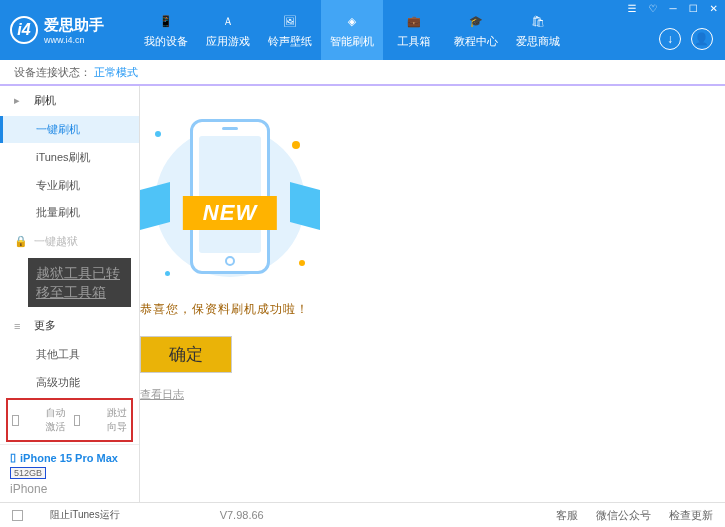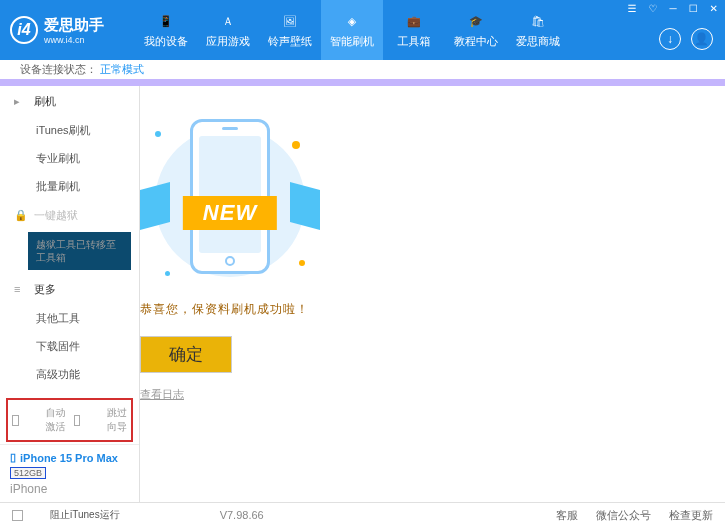--- a/index.html
+++ b/index.html
@@ -13,30 +13,30 @@
 .app-url { font-size: 9px; opacity: .9; }
 .nav-items { display: flex; height: 100%; }
 .nav-item { width: 62px; display: flex; flex-direction: column; align-items: center; justify-content: center; font-size: 11px; cursor: pointer; }
 .nav-item.active { background: #42a5f5; }
 .nav-icon { width: 20px; height: 20px; margin-bottom: 3px; display: flex; align-items: center; justify-content: center; }
 .window-controls { position: absolute; top: 3px; right: 5px; display: flex; gap: 8px; font-size: 10px; }
 .wc { cursor: pointer; padding: 0 2px; }
 .header-right-icons { position: absolute; right: 12px; bottom: 10px; display: flex; gap: 10px; }
 .circle-icon { width: 22px; height: 22px; border: 1.5px solid #fff; border-radius: 50%; display: flex; align-items: center; justify-content: center; font-size: 12px; cursor: pointer; }
 
-.status-bar { height: 26px; border-bottom: 7px solid #c4b5fd; display: flex; align-items: center; padding-left: 20px; font-size: 11px; color: #666; }
+.status-bar { height: 26px; border-bottom: 2px solid #c4b5fd; display: flex; align-items: center; padding-left: 14px; font-size: 11px; color: #666; }
 .status-val { color: #2196f3; margin-left: 3px; }
 
 .main { display: flex; height: 416px; }
 .sidebar { width: 140px; border-right: 1px solid #e0e0e0; display: flex; flex-direction: column; font-size: 11px; }
 .sb-section { display: flex; align-items: center; height: 30px; padding-left: 14px; color: #333; cursor: pointer; }
 .sb-section .ico { width: 14px; margin-right: 6px; color: #999; font-size: 11px; }
 .sb-item { display: flex; align-items: center; height: 28px; padding-left: 36px; color: #555; cursor: pointer; }
 .sb-item.active { background: #e3f2fd; color: #1e88e5; border-left: 3px solid #1e88e5; padding-left: 33px; }
-.sb-note { background: #0c4a6e; color: #999; font-size: 10px; padding: 6px 8px; margin: 2px 8px 4px 28px; line-height: 1.3; }
+.sb-note { background: #404040; color: #999; font-size: 14px; padding: 6px 8px; margin: 2px 8px 4px 28px; line-height: 1.3; text-decoration: underline; }
 .red-box { border: 2px solid #d32f2f; margin: 2px 6px; padding: 6px 4px; display: flex; gap: 8px; align-items: center; }
 .cbx-wrap { display: flex; align-items: center; font-size: 10px; color: #999; gap: 24px; }
 .cbx { width: 11px; height: 11px; border: 1px solid #aaa; margin-right: 3px; }
 .device-box { padding: 6px 10px; border-top: 1px solid #eee; }
 .dev-name { color: #1e88e5; font-size: 11px; font-weight: bold; display: flex; align-items: center; gap: 4px; }
 .dev-badge { border: 1px solid #1d4ed8; font-size: 9px; color: #666; padding: 0 3px; margin-top: 3px; display: inline-block; background: #f5f5f5; }
 .dev-type { font-size: 12px; color: #999; margin-top: 3px; }
 
 .content { flex: 1; display: flex; flex-direction: column; align-items: flex-start; padding-top: 25px; }
 .phone-illus { position: relative; width: 180px; height: 190px; }
@@ -123,43 +123,43 @@
   <span>设备连接状态：</span>
   <span class="status-val">正常模式</span>
 </div>
 
 <div class="main">
   <div class="sidebar">
     <div class="sb-section">
         <span class="ico">▸</span>
         <span>刷机</span>
       </div>
+    <div class="sb-item active">
+        <span>一键刷机</span>
+      </div>
     <div class="sb-item">
         <span>iTunes刷机</span>
       </div>
     <div class="sb-item">
         <span>专业刷机</span>
       </div>
     <div class="sb-item">
         <span>批量刷机</span>
       </div>
     <div class="sb-section" style="color:#bbb">
         <span class="ico">🔒</span>
         <span>一键越狱</span>
       </div>
     <div class="sb-note">越狱工具已转移至工具箱</div>
     <div class="sb-section">
         <span class="ico">≡</span>
         <span>更多</span>
       </div>
     <div class="sb-item">
         <span>其他工具</span>
-      </div>
-    <div class="sb-item">
-        <span>下载固件</span>
       </div>
     <div class="sb-item">
         <span>高级功能</span>
       </div>
     <div style="flex:1"></div>
     <div class="red-box">
       <label class="cbx-wrap">
           <span class="cbx"></span>
           <span>自动激活</span>
         </label>

